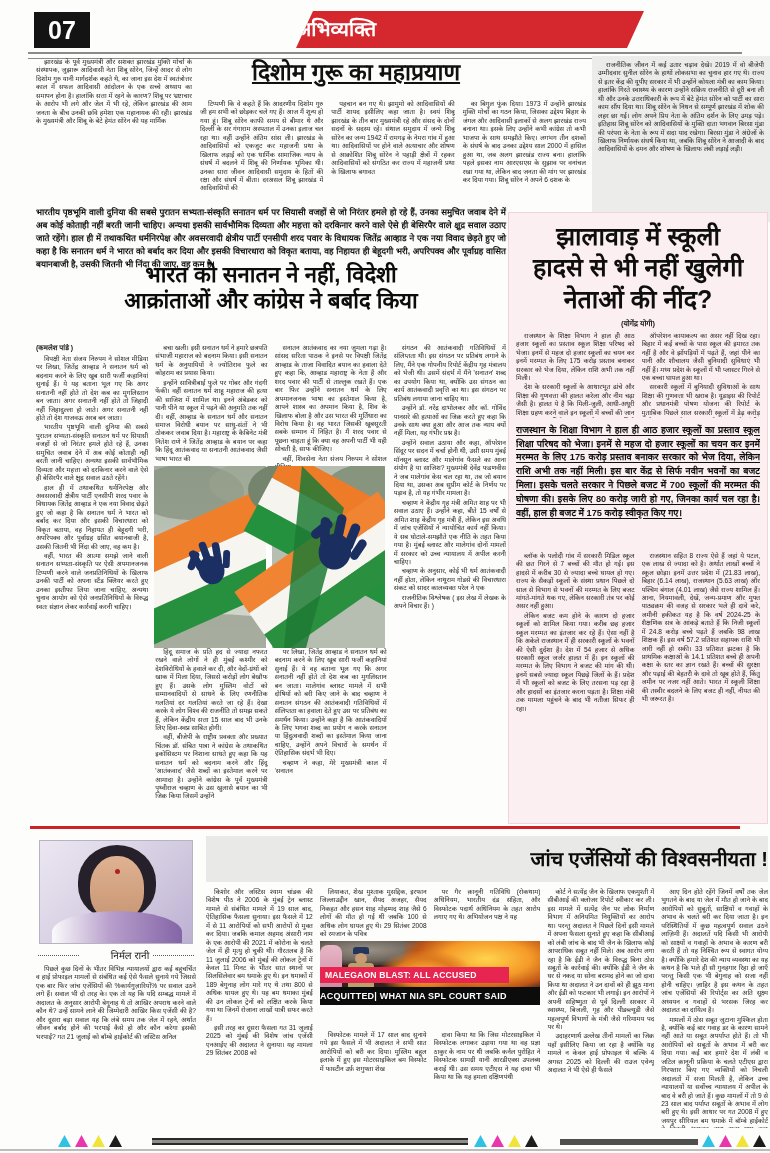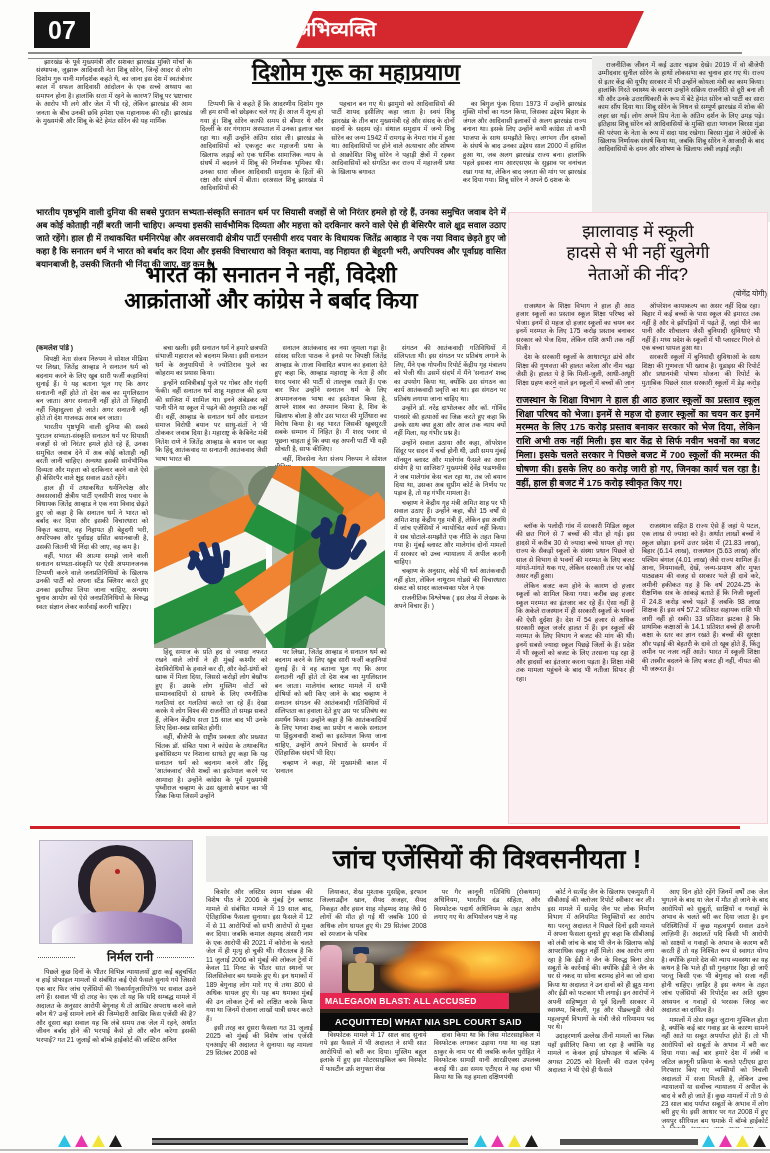--- a/index.html
+++ b/index.html
@@ -45,67 +45,67 @@
   .main-body{position:absolute;left:36px;top:344px;width:470px;height:472px;display:flex;gap:7px;}
   .mcol{flex:1;display:flex;flex-direction:column;overflow:hidden;}
   .mcol .blk{overflow:hidden;}
   .mcol .top{height:122px;}
   .mcol .spacer{height:182px;flex:none;}
   .mcol .bot{flex:1;}
   .flags{position:absolute;left:118px;top:122px;width:231px;height:182px;}
   
   .jhal{position:absolute;left:508px;top:212px;width:260px;height:612px;background:#fbeff1;
         border:1px solid #f1d3d8;box-sizing:border-box;}
-  .jhal-hl{margin:8px 6px 2px 6px;text-align:center;font-size:17px;font-weight:400;line-height:1.25;color:#0e0e0e;}
-  .jhal-by{text-align:right;font-size:7.5px;font-weight:400;margin:3px 0 4px 0;}
+  .jhal-hl{margin:8px 6px 2px 6px;text-align:center;font-size:25px;font-weight:700;line-height:1.25;color:#0e0e0e;}
+  .jhal-by{text-align:center;font-size:7.5px;font-weight:700;margin:3px 0 4px 0;}
   .jhal-cols{display:flex;gap:7px;margin:0 7px;}
   .jhal-cols .col{flex:1;}
   .jc-top{height:86px;}
   .jc-bot{height:292px;}
   .jhal-high{margin:6px 7px;height:122px;overflow:hidden;font-size:9.2px;font-weight:800;line-height:1.5;
              text-align:justify;color:#101010;text-decoration:underline;text-underline-offset:2px;}
   
   .redline{position:absolute;left:30px;top:826px;width:710px;height:3px;background:#cf2228;}
   
   .band-hl{position:absolute;left:206px;top:836px;width:562px;height:46px;background:#e9e9e8;
-           text-align:center;font-size:26px;font-weight:800;line-height:46px;color:#0c0c0c;}
+           text-align:right;font-size:20px;font-weight:800;line-height:46px;color:#0c0c0c;}
   .authcol{position:absolute;left:36px;top:840px;width:160px;}
   .photo{width:152px;height:102px;margin-left:3px;position:relative;overflow:hidden;border:1px solid #b8b3c2;
          background:linear-gradient(135deg,#ece7f2 0%,#d4cde1 55%,#bcb0d2 100%);}
   .hair{position:absolute;left:38px;top:4px;width:78px;height:74px;background:#26202a;border-radius:50% 50% 45% 45%;}
   .face{position:absolute;left:50px;top:15px;width:54px;height:64px;background:linear-gradient(#dfb292,#c89673);
         border-radius:48% 48% 42% 42%;}
   .bindi{position:absolute;left:75px;top:28px;width:5px;height:5px;background:#b2201f;border-radius:50%;}
   .shoulders{position:absolute;left:12px;bottom:-10px;width:130px;height:42px;border-radius:50% 50% 0 0;
              background:linear-gradient(90deg,#fbfbfb 0%,#b79ecb 45%,#8465a7 100%);}
   .name-row{display:flex;align-items:center;gap:4px;margin:4px 2px 3px 2px;}
   .name-row .dots{flex:1;border-bottom:1px dotted #555;height:1px;}
-  .auth-name{font-size:12px;font-weight:700;padding-left:28px;}
+  .auth-name{font-size:10px;font-weight:400;padding-left:28px;}
   .auth-text{height:168px;}
   .inv-cols{position:absolute;left:206px;top:888px;width:562px;height:240px;display:flex;gap:7px;}
   .inv-cols .icol{flex:1;display:flex;flex-direction:column;overflow:hidden;}
   .icol .itop{height:53px;overflow:hidden;}
   .icol .ispacer{height:90px;flex:none;}
   .icol .ibot{flex:1;overflow:hidden;}
-  .blast{position:absolute;left:114px;top:53px;width:220px;height:90px;background:#33241b;overflow:hidden;text-decoration:underline;}
+  .blast{position:absolute;left:114px;top:53px;width:220px;height:64px;background:#33241b;overflow:hidden;text-decoration:underline;}
   .fire1{position:absolute;right:-14px;top:-10px;width:150px;height:62px;
          background:radial-gradient(ellipse at 55% 45%,#ffd44d 0%,#f59a28 38%,#bf5517 62%,rgba(50,30,18,0) 78%);}
   .fire2{position:absolute;left:60px;top:10px;width:90px;height:44px;
          background:radial-gradient(ellipse at 50% 50%,#ffb53a 0%,#dd7a1f 45%,rgba(50,30,18,0) 75%);}
   .smoke{position:absolute;left:0;top:-6px;width:120px;height:30px;
          background:radial-gradient(ellipse at 40% 50%,#9a9186 0%,#6d655c 50%,rgba(50,40,30,0) 80%);}
   .cop{position:absolute;left:26px;top:6px;width:30px;height:44px;}
   .cop .cap{position:absolute;left:7px;top:0;width:16px;height:7px;background:#23355d;border-radius:3px 3px 0 0;}
   .cop .head{position:absolute;left:9px;top:6px;width:12px;height:11px;background:#c99c74;border-radius:50%;}
   .cop .torso{position:absolute;left:2px;top:16px;width:26px;height:28px;background:#b9a26a;border-radius:4px;}
   .lady{position:absolute;left:0;top:4px;width:22px;height:52px;background:linear-gradient(#e8b7c6,#c77f9b);border-radius:8px 8px 0 0;}
   .cap1{position:absolute;left:0;bottom:22px;width:86%;background:#e62550;color:#fff;font-size:8.6px;
         font-weight:800;padding:3px 5px;box-sizing:border-box;letter-spacing:.2px;}
   .cap2{position:absolute;left:0;bottom:0;width:100%;background:#0c0c0c;color:#fff;font-size:9px;
-        font-weight:800;padding:4px 15px;box-sizing:border-box;letter-spacing:.2px;}
+        font-weight:800;padding:4px 0;box-sizing:border-box;letter-spacing:.2px;}
   
   .regrow{position:absolute;left:0;top:1134px;width:770px;height:16px;}
   .reggroup{position:absolute;top:1px;display:flex;gap:4px;}
   .mark{width:13px;height:12px;display:block;clip-path:polygon(50% 0,100% 100%,0 100%);}
   .mc{background:#2ec3e4;}.mm{background:#ea36ad;}.my{background:#f2e338;}.mk{background:#1d1d1d;}
   .regbar{position:absolute;top:4px;height:7px;box-sizing:border-box;}
   .striped{border-top:2px solid #2a2a2a;border-bottom:2px solid #2a2a2a;background:#8e8e8e;}
   .solid{background:#4f4f4f;height:6px;top:5px;}
   .bottom-rule{position:absolute;left:0;top:1149px;width:770px;height:2px;background:#bdbdbd;}
 </style>

